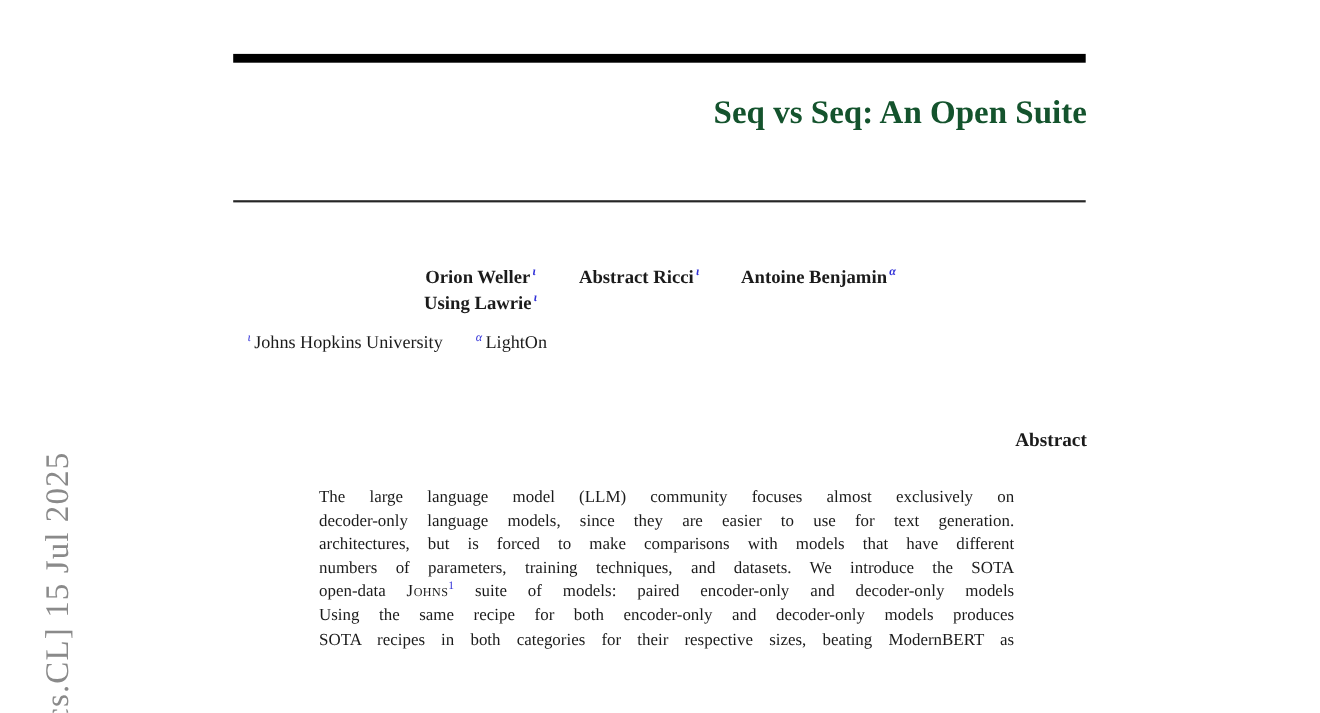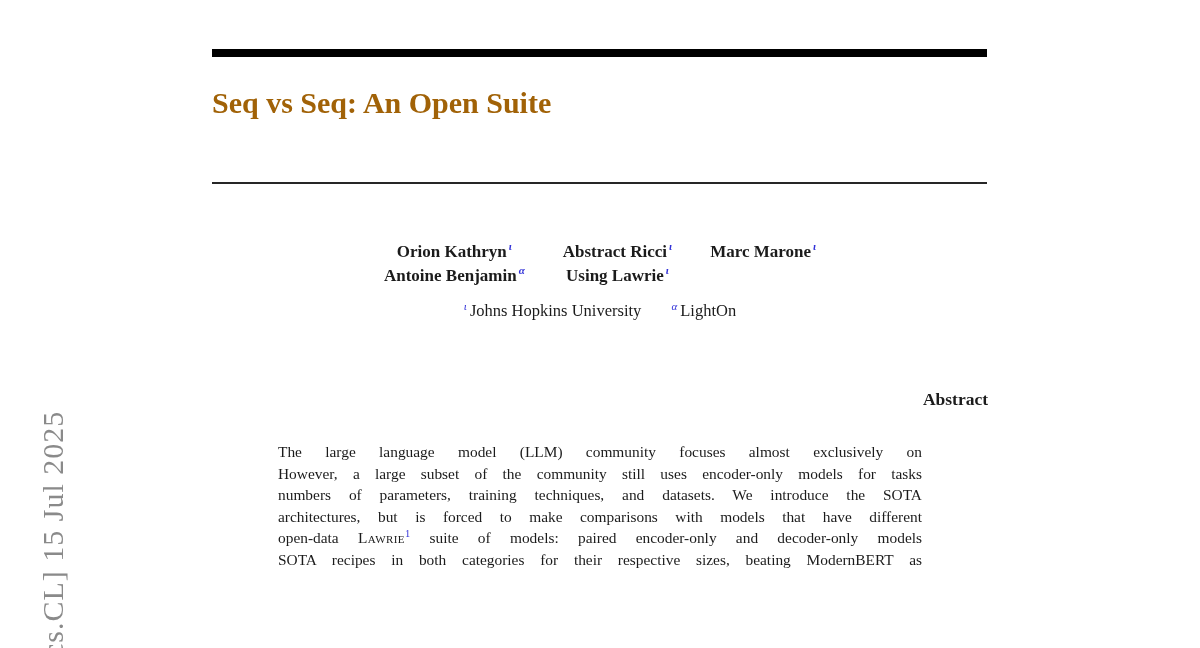--- a/index.html
+++ b/index.html
@@ -10,22 +10,22 @@
     font-family: "Liberation Serif", "DejaVu Serif", serif;
     color: #1b1b1b;
     position: relative;
   }
   .topbar {
     position: absolute; left: 212px; top: 49px;
     width: 775px; height: 8px; background: #000000;
   }
   .paper-title {
     position: absolute; left: 212px; top: 84px; width: 776px;
-    text-align: left; font-size: 30px; font-weight: bold;
-    line-height: 37px; color: #a16207;
+    text-align: right; font-size: 30px; font-weight: bold;
+    line-height: 37px; color: #14532d;
   }
   .title-rule {
     position: absolute; left: 212px; top: 182px;
     width: 775px; height: 2px; background: #262626;
   }
   .authors-wrap {
     position: absolute; left: 212px; top: 241px; width: 776px;
     display: flex; justify-content: center;
   }
   .authors-grid {
@@ -34,39 +34,40 @@
     font-weight: bold; font-size: 17px; line-height: 22px;
   }
   .author-cell { text-align: center; white-space: nowrap; }
   .sup-mark {
     color: #3232d8; font-size: 11px; vertical-align: super;
     font-style: italic; margin-left: 2px; line-height: 0;
     font-weight: bold;
   }
   .affils {
     position: absolute; left: 212px; top: 300px; width: 776px;
-    text-align: center; font-size: 16.5px; line-height: 21px;
+    text-align: left; font-size: 16.5px; line-height: 21px;
   }
   .affil-item { margin: 0 13px; white-space: nowrap; }
   .affil-mark {
     color: #3232d8; font-size: 11px; vertical-align: super;
     font-style: italic; margin-right: 3px; line-height: 0;
   }
   .abs-heading {
     position: absolute; left: 212px; top: 389px; width: 776px;
     text-align: right; font-weight: bold; font-size: 17.5px;
   }
   .abstract-body {
     position: absolute; left: 278px; top: 441px; width: 644px;
     font-size: 15.4px; line-height: 21.6px; color: #1b1b1b;
   }
   .abs-line {
     text-align: justify;
     text-align-last: justify;
     white-space: normal;
+    margin-left: 12px;
   }
   .smallcaps { font-variant: small-caps; letter-spacing: 0.4px; }
   .fnmark {
     color: #3232d8; font-size: 10.5px; vertical-align: super;
     line-height: 0; text-decoration: none; cursor: pointer;
   }
   .watermark {
     position: absolute; left: 36px; top: 657px;
     transform: rotate(-90deg); transform-origin: 0 0;
     font-size: 30px; color: #8a8a8a; letter-spacing: 1px;
@@ -81,35 +82,35 @@
 <div class="topbar"></div>
 
 <div class="paper-title">
   <div>Seq vs Seq: An Open Suite</div>
 </div>
 
 <div class="title-rule"></div>
 
 <div class="authors-wrap">
   <div class="authors-grid">
-    <div class="author-cell"><span>Orion Kathryn</span><span class="sup-mark">ι</span></div>
+    <div class="author-cell"><span>Orion Weller</span><span class="sup-mark">ι</span></div>
     <div class="author-cell"><span>Abstract Ricci</span><span class="sup-mark">ι</span></div>
-    <div class="author-cell"><span>Marc Marone</span><span class="sup-mark">ι</span></div>
     <div class="author-cell"><span>Antoine Benjamin</span><span class="sup-mark">α</span></div>
     <div class="author-cell"><span>Using Lawrie</span><span class="sup-mark">ι</span></div>
   </div>
 </div>
 
 <div class="affils">
   <span class="affil-item"><span class="affil-mark">ι</span><span>Johns Hopkins University</span></span>
   <span class="affil-item"><span class="affil-mark">α</span><span>LightOn</span></span>
 </div>
 
 <div class="abs-heading">Abstract</div>
 
 <div class="abstract-body">
   <div class="abs-line">The large language model (LLM) community focuses almost exclusively on</div>
-  <div class="abs-line">However, a large subset of the community still uses encoder-only models for tasks</div>
+  <div class="abs-line">decoder-only language models, since they are easier to use for text generation.</div>
+  <div class="abs-line">architectures, but is forced to make comparisons with models that have different</div>
   <div class="abs-line">numbers of parameters, training techniques, and datasets. We introduce the SOTA</div>
-  <div class="abs-line">architectures, but is forced to make comparisons with models that have different</div>
-  <div class="abs-line"><span>open-data</span> <span class="smallcaps">Lawrie</span><sup class="fnmark">1</sup> <span>suite of models: paired encoder-only and decoder-only models</span></div>
+  <div class="abs-line"><span>open-data</span> <span class="smallcaps">Johns</span><sup class="fnmark">1</sup> <span>suite of models: paired encoder-only and decoder-only models</span></div>
+  <div class="abs-line">Using the same recipe for both encoder-only and decoder-only models produces</div>
   <div class="abs-line">SOTA recipes in both categories for their respective sizes, beating ModernBERT as</div>
 </div>
 
 </body></html>

